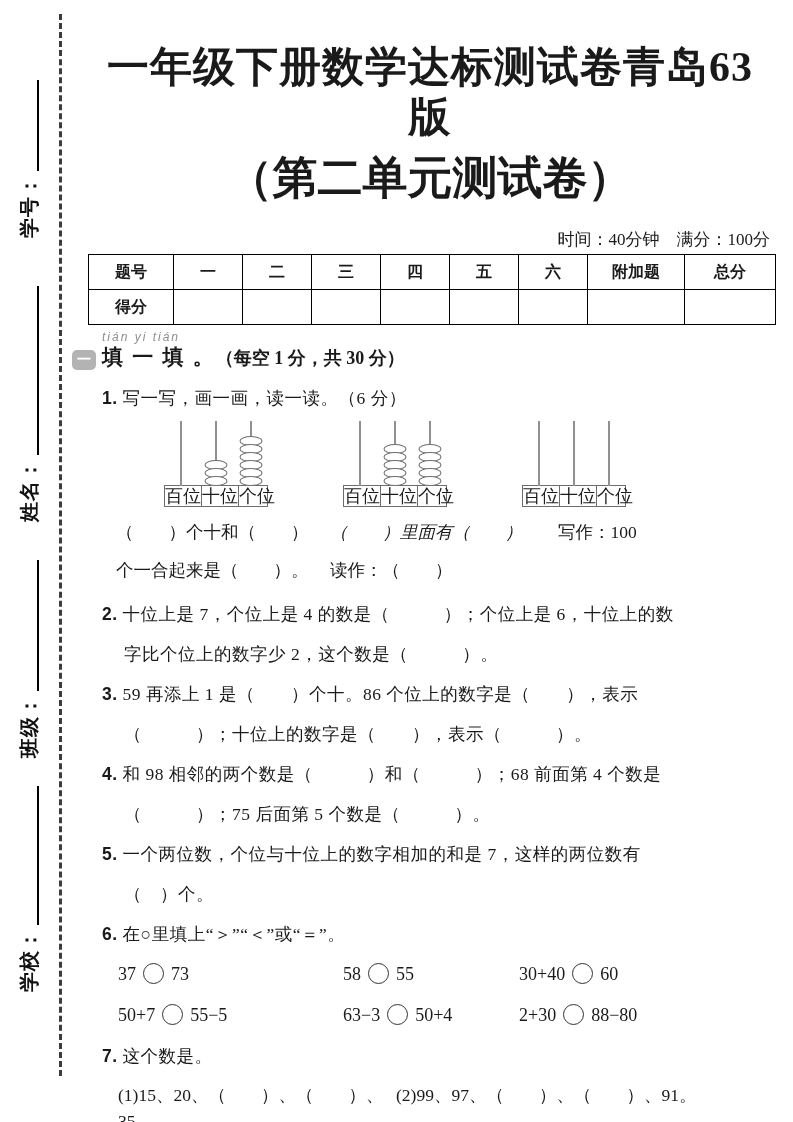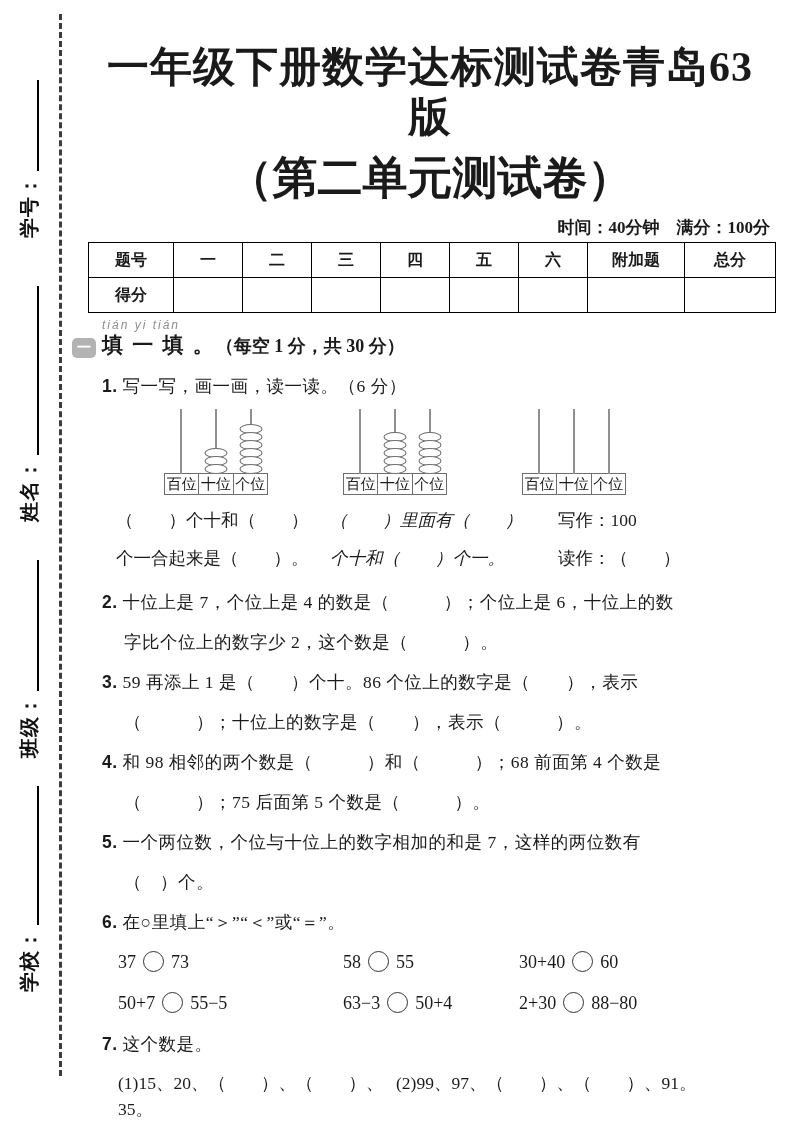--- a/index.html
+++ b/index.html
@@ -22,21 +22,21 @@
   .sline{flex:1;border-bottom:2px solid #000;align-self:flex-end;margin-bottom:4px;margin-left:4px;}
   
   .main{position:absolute;left:88px;top:16px;width:684px;}
   .page-title{
     margin-top:26px;text-align:center;font-size:42px;font-weight:bold;
     letter-spacing:1px;line-height:50px;
   }
   .page-subtitle{
     margin-top:14px;text-align:center;font-size:45px;font-weight:bold;line-height:44px;
   }
-  .meta-line{margin-top:16px;text-align:right;font-size:17px;padding-right:2px;font-weight:bold;}
+  .meta-line{margin-top:28px;text-align:right;font-size:17px;padding-right:2px;}
   
   table.score{border-collapse:collapse;margin-top:3px;table-layout:fixed;width:682px;}
   table.score td{
     border:1.6px solid #000;height:34px;text-align:center;vertical-align:middle;
     font-size:16px;font-weight:bold;padding:0;
   }
   .c0{width:84px;}.cn{width:68px;}.c7{width:96px;}.c8{width:90px;}
   
   .section{position:relative;margin-top:5px;padding-left:14px;}
   .pinyin{font-family:"Liberation Sans","DejaVu Sans",sans-serif;font-size:12px;color:#8d8d8d;letter-spacing:2px;font-style:italic;}
@@ -52,21 +52,21 @@
   .qcont{padding-left:36px;}
   
   .abacus-row{display:flex;justify-content:space-between;width:462px;margin:10px 0 4px 76px;}
   .abacus{width:104px;}
   .rodrow{display:flex;height:64px;}
   .rodcell{flex:1;position:relative;}
   .rodline{position:absolute;left:50%;top:0;bottom:-1px;width:2px;margin-left:-1px;background:#909090;}
   .beadstack{position:absolute;bottom:-1px;left:50%;transform:translateX(-50%);display:flex;flex-direction:column-reverse;}
   .bead{width:23px;height:10px;border:1.4px solid #6d6d6d;border-radius:50%;background:#fff;margin-top:-2px;box-sizing:border-box;}
   .lblrow{display:flex;border:1.3px solid #6d6d6d;background:#fff;}
-  .lbl{flex:1;border-left:1.3px solid #6d6d6d;font-size:15px;text-align:center;line-height:20px;white-space:nowrap;}
+  .lbl{flex:1;border-left:1.3px solid #6d6d6d;font-size:18px;text-align:center;line-height:20px;white-space:nowrap;}
   .lbl:first-child{border-left:none;}
   
   .ansrow{display:flex;margin-top:12px;padding-left:28px;font-size:17.5px;line-height:26px;}
   .ansrow .a1{width:214px;}.ansrow .a2{width:228px;font-style:italic;}
   .cmprow{display:flex;margin-top:14px;padding-left:30px;font-size:18px;line-height:27px;}
   .cmprow .k1{width:225px;}.cmprow .k2{width:176px;}
   .circle{display:inline-block;width:19px;height:19px;border:1.6px solid #333;border-radius:50%;vertical-align:-4px;margin:0 7px;}
   .patrow{display:flex;margin-top:13px;padding-left:30px;font-size:17.5px;line-height:26px;}
   .patrow .p1{width:278px;}
 </style>
@@ -224,21 +224,20 @@
     </div>
   </div>
 
   <div class="ansrow">
     <span class="a1">（　　）个十和（　　）</span>
     <span class="a2">（　　）里面有（　　）</span>
     <span>写作：100</span>
   </div>
   <div class="ansrow">
     <span class="a1">个一合起来是（　　）。</span>
-    <span class="a2">个十和（　　）个一。</span>
     <span>读作：（　　）</span>
   </div>
 
   <div class="q" style="margin-top:18px;">
     <span class="qnum">2.</span><span>十位上是 7，个位上是 4 的数是（　　　）；个位上是 6，十位上的数</span>
   </div>
   <div class="q qcont">字比个位上的数字少 2，这个数是（　　　）。</div>
 
   <div class="q">
     <span class="qnum">3.</span><span>59 再添上 1 是（　　）个十。86 个位上的数字是（　　），表示</span>

